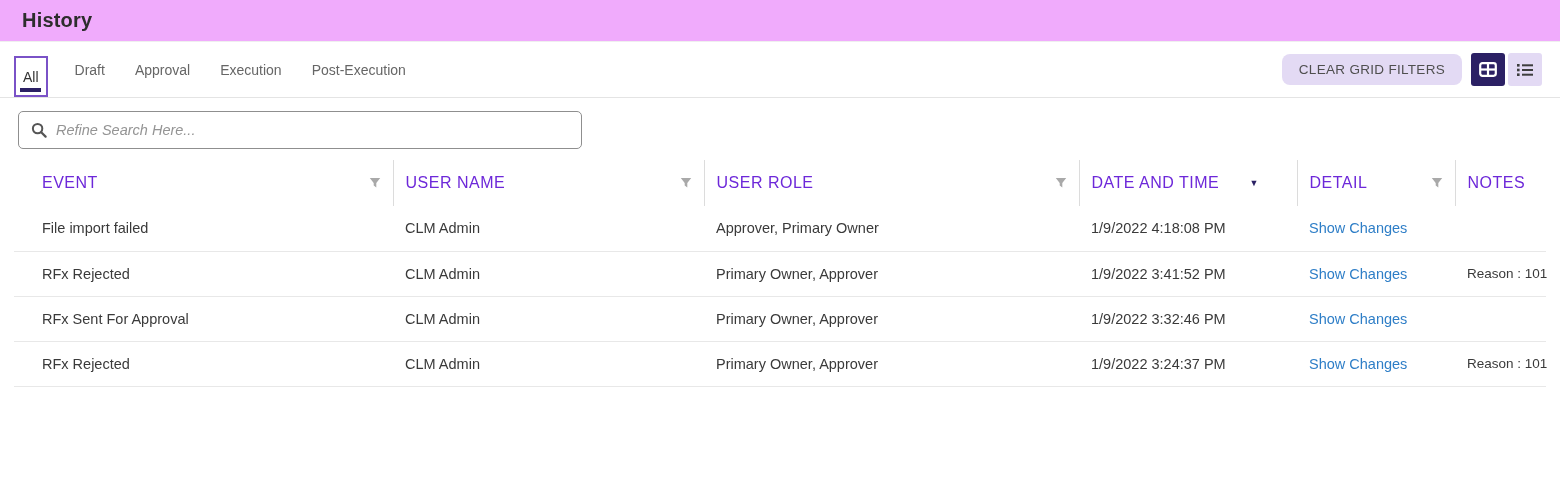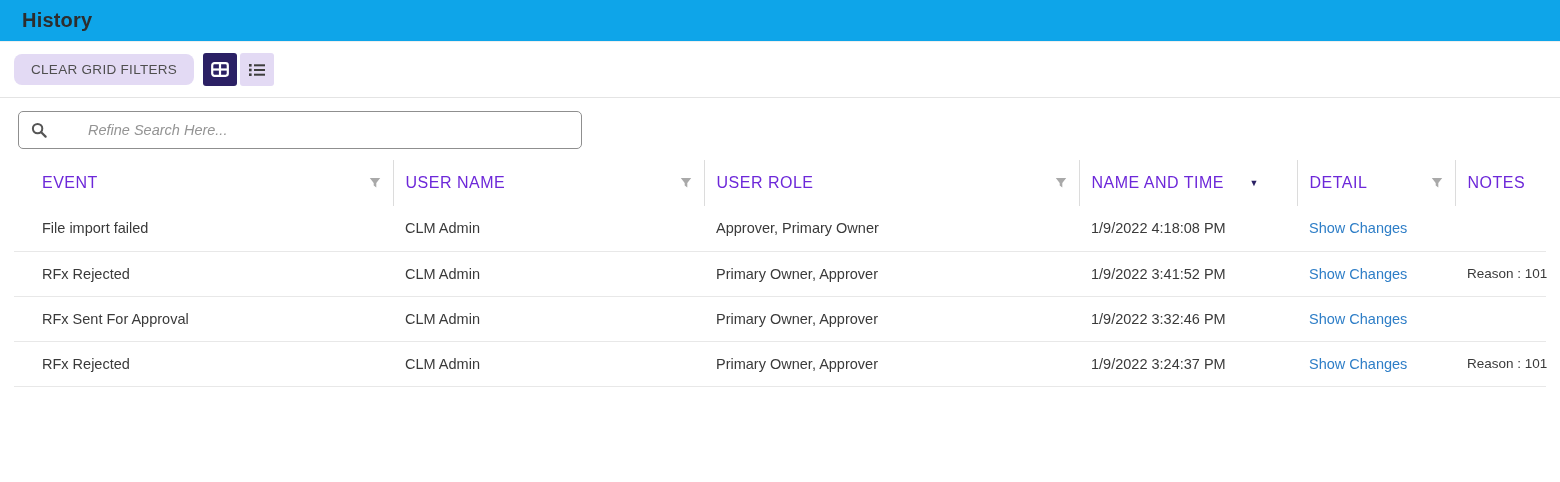--- a/index.html
+++ b/index.html
@@ -1,20 +1,20 @@
 <!DOCTYPE html>
 <html><head>
 <meta charset="utf-8">
 <style>
   * { margin:0; padding:0; box-sizing:border-box; }
   html,body { width:1560px; height:482px; background:#fff; overflow:hidden;
     font-family:"Liberation Sans","DejaVu Sans",sans-serif; }
 
   
-  .topbar { height:42px; background:#0ea5e9; display:flex; align-items:center;
+  .topbar { height:42px; background:#f0abfc; display:flex; align-items:center;
     padding:0 22px; border-bottom:1px solid #efefef; }
   .topbar h1 { font-size:20px; font-weight:600; color:#2d2d2d; letter-spacing:.2px; }
 
   
   .toolbar { height:56px; display:flex; justify-content:space-between; align-items:center;
     border-bottom:1px solid #e4e4e4; padding:0 18px 0 14px; background:#fff; }
   .tabs { display:flex; align-items:center; height:100%; }
   .tab { padding:0 15px; font-size:14px; color:#666; height:100%; display:flex;
     align-items:center; cursor:pointer; white-space:nowrap; }
   .tab.active { border:2px solid #7a52c7; height:41px; align-self:flex-end;
@@ -28,21 +28,21 @@
   .toggle-group { display:flex; gap:3px; }
   .toggle { width:34px; height:33px; border:none; border-radius:3px; display:flex;
     align-items:center; justify-content:center; cursor:pointer; background:#e3daf4; }
   .toggle.active { background:#2b2064; }
 
   
   .search-row { padding:13px 0 11px 18px; }
   .search-box { width:564px; height:38px; border:1px solid #8f8f8f; border-radius:5px;
     display:flex; align-items:center; padding:0 12px; gap:9px; background:#fff; }
   .search-box input { flex:1; border:none; outline:none; font-size:14.5px; color:#0f172a;
-    font-family:inherit; background:transparent;margin-left:32px; }
+    font-family:inherit; background:transparent; }
   .search-box input::placeholder { font-style:italic; color:#949494; }
   .search-icon { display:flex; align-items:center; }
 
   
   table { border-collapse:collapse; table-layout:fixed; width:calc(100% - 28px);
     margin:0 14px; }
   th:nth-child(1){ width:379px; } th:nth-child(2){ width:311px; }
   th:nth-child(3){ width:375px; } th:nth-child(4){ width:218px; }
   th:nth-child(5){ width:158px; }
   th { height:46px; border-right:1px solid #dcdcdc; font-weight:400; text-align:left;
@@ -60,20 +60,27 @@
   a.detail-link { color:#2e7ec7; text-decoration:none; cursor:pointer; }
 </style>
 </head>
 <body>
 
 <div class="topbar">
   <h1>History</h1>
 </div>
 
 <div class="toolbar">
+  <nav class="tabs" id="tabs">
+      <div class="tab active">All</div>
+      <div class="tab">Draft</div>
+      <div class="tab">Approval</div>
+      <div class="tab">Execution</div>
+      <div class="tab">Post-Execution</div>
+    </nav>
   <div class="toolbar-right">
     <button class="clear-btn">CLEAR GRID FILTERS</button>
     <div class="toggle-group">
       <button class="toggle active">
         <span style="display:flex">
           <svg width="18" height="15" viewBox="0 0 18 15">
             <rect x="1.2" y="1.2" width="15.6" height="12.6" rx="2.2" fill="none" stroke="#fff" stroke-width="2.2"></rect>
             <line x1="9" y1="1.5" x2="9" y2="13.5" stroke="#fff" stroke-width="2.2"></line>
             <line x1="1.5" y1="7.5" x2="16.5" y2="7.5" stroke="#fff" stroke-width="2.2"></line>
           </svg>
@@ -137,21 +144,21 @@
             <span class="th-label">USER ROLE</span>
             <span class="filter-icon">
               <svg width="12" height="12" viewBox="0 0 12 12">
                 <path d="M0.8 1h10.4L7.3 5.9v4.6L4.7 8.6V5.9L0.8 1z" fill="#a9a9a9"></path>
               </svg>
             </span>
           </div>
         </th>
         <th>
           <div class="th-inner">
-            <span class="th-label">NAME AND TIME</span>
+            <span class="th-label">DATE AND TIME</span>
             <span class="sort-caret">▼</span>
           </div>
         </th>
         <th>
           <div class="th-inner">
             <span class="th-label">DETAIL</span>
             <span class="filter-icon">
               <svg width="12" height="12" viewBox="0 0 12 12">
                 <path d="M0.8 1h10.4L7.3 5.9v4.6L4.7 8.6V5.9L0.8 1z" fill="#a9a9a9"></path>
               </svg>

